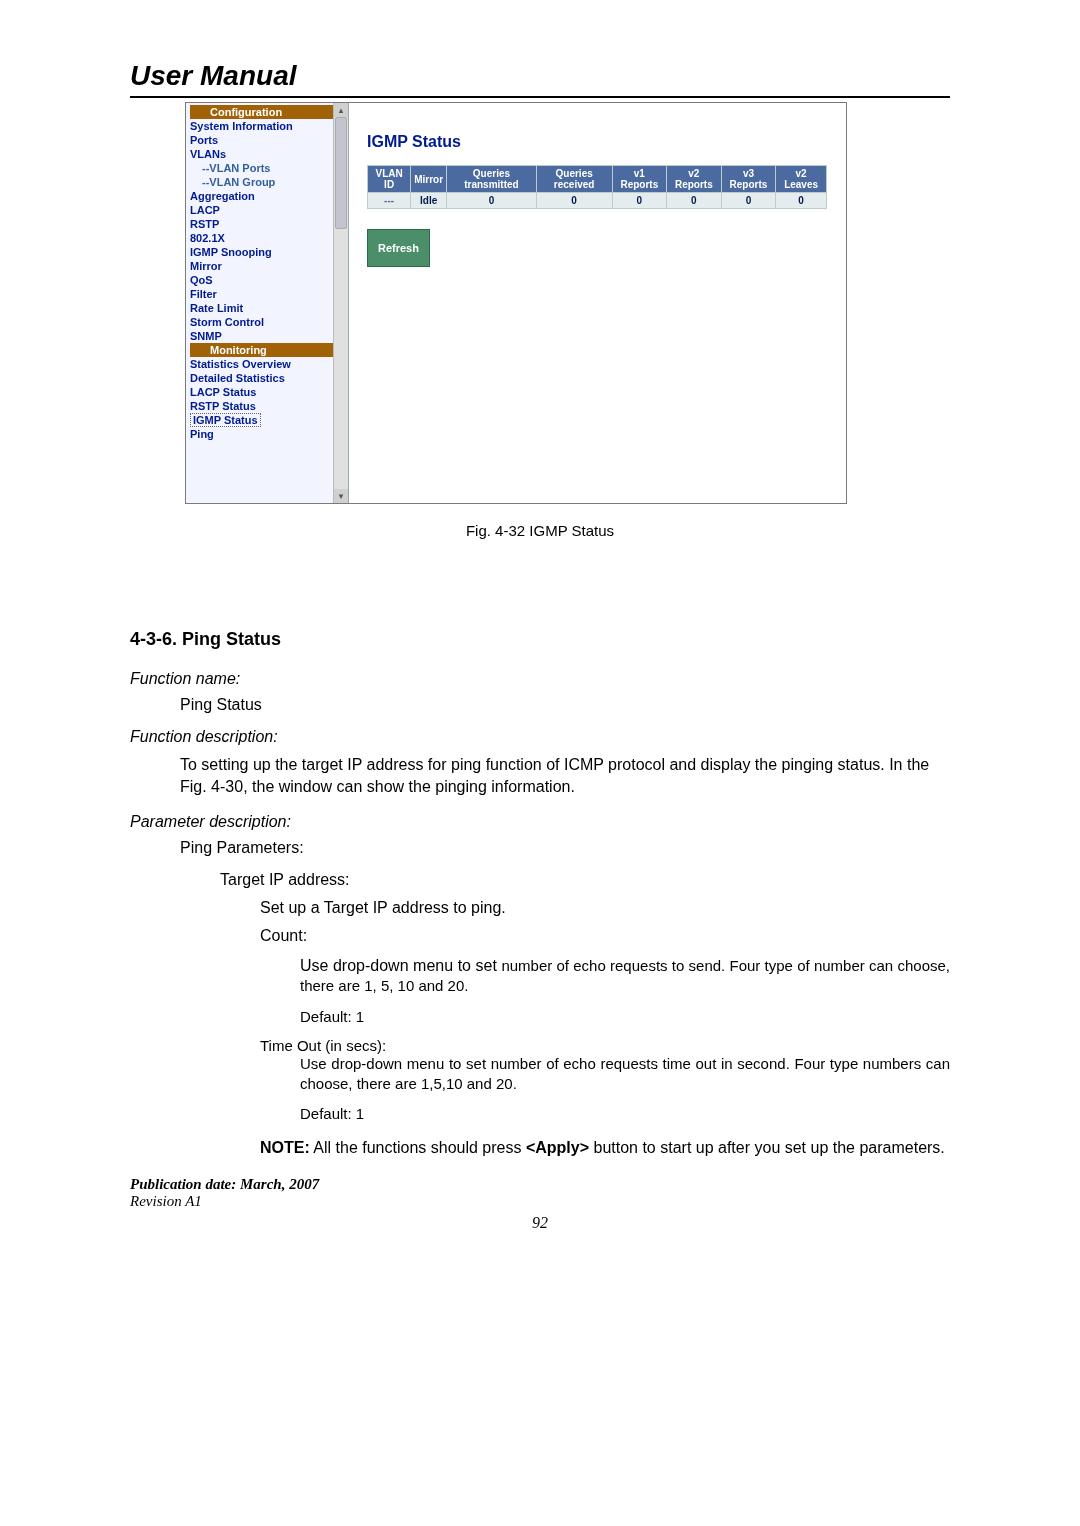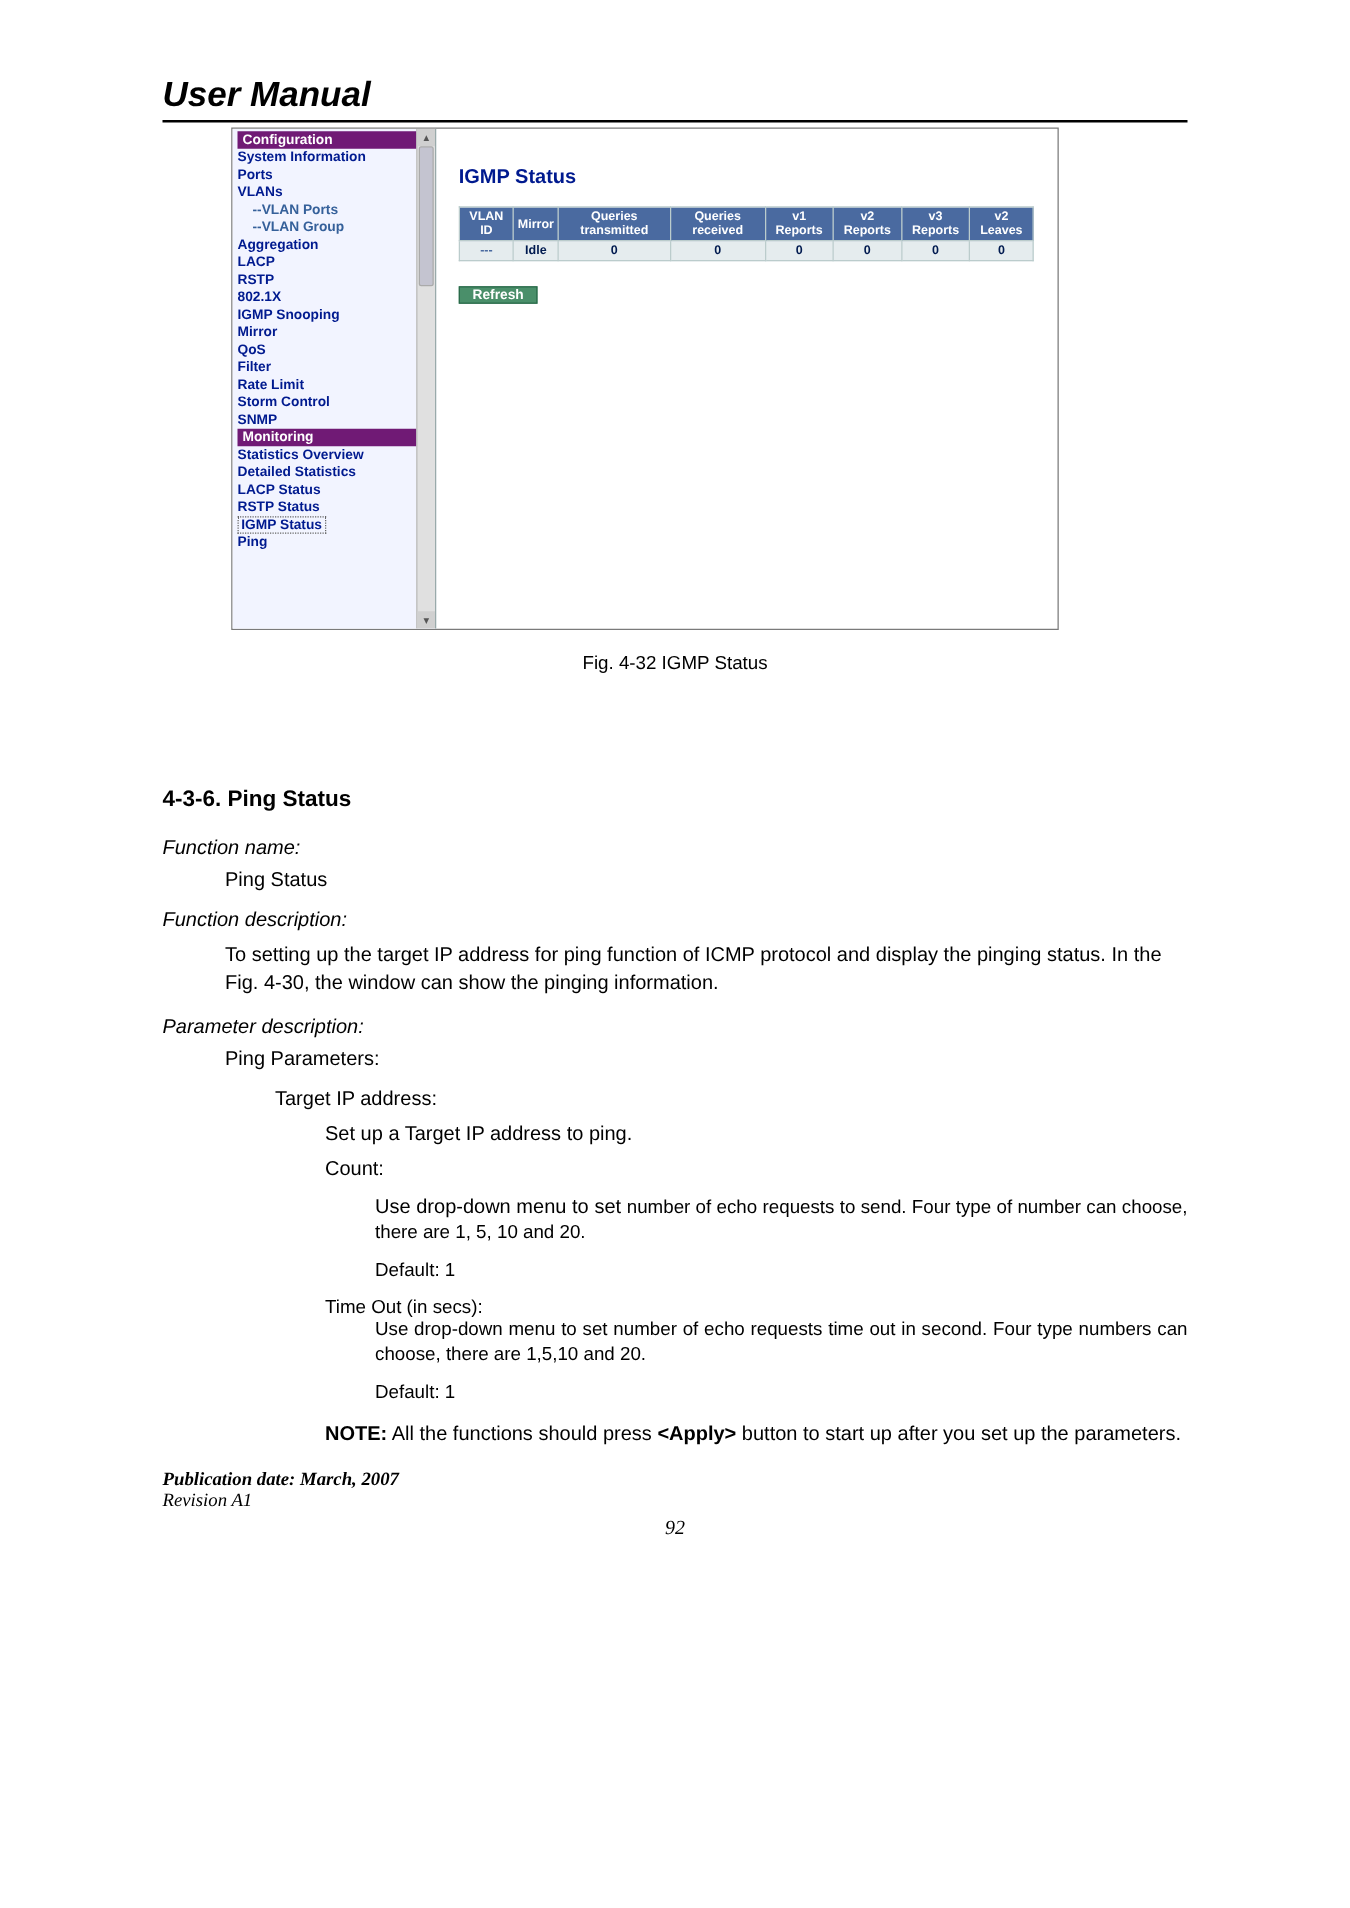--- a/index.html
+++ b/index.html
@@ -78,24 +78,24 @@
     font-weight: bold;
     cursor: pointer;
   }
   .side-sub {
     padding: 1px 0 1px 12px;
     color: #35609a;
     font-weight: bold;
     cursor: pointer;
   }
   .side-section {
-    background: #701a75;
+    background: #a16207;
     color: #fff;
     font-weight: bold;
-    padding: 1px 4px;
+    padding: 1px 20px;
     margin: 0 14px 0 0;
   }
   .side-item.current {
     display: inline-block;
     border: 1px dotted #666;
     padding: 0 2px;
   }
   .content-pane {
     flex: 1;
     padding: 30px 18px 18px 18px;
@@ -133,21 +133,21 @@
     color: #4a6aa0;
   }
   .refresh-btn {
     margin-top: 20px;
     display: inline-block;
     background: #4a8f6a;
     border: 1px solid #2a6a4a;
     color: #fff;
     font-weight: bold;
     font-size: 11px;
-    padding: 0 10px;
+    padding: 12px 10px;
     cursor: pointer;
   }
   .figure-caption {
     text-align: center;
     font-size: 15px;
     margin-top: 18px;
   }
   .section-heading {
     font-weight: bold;
     font-size: 18px;

